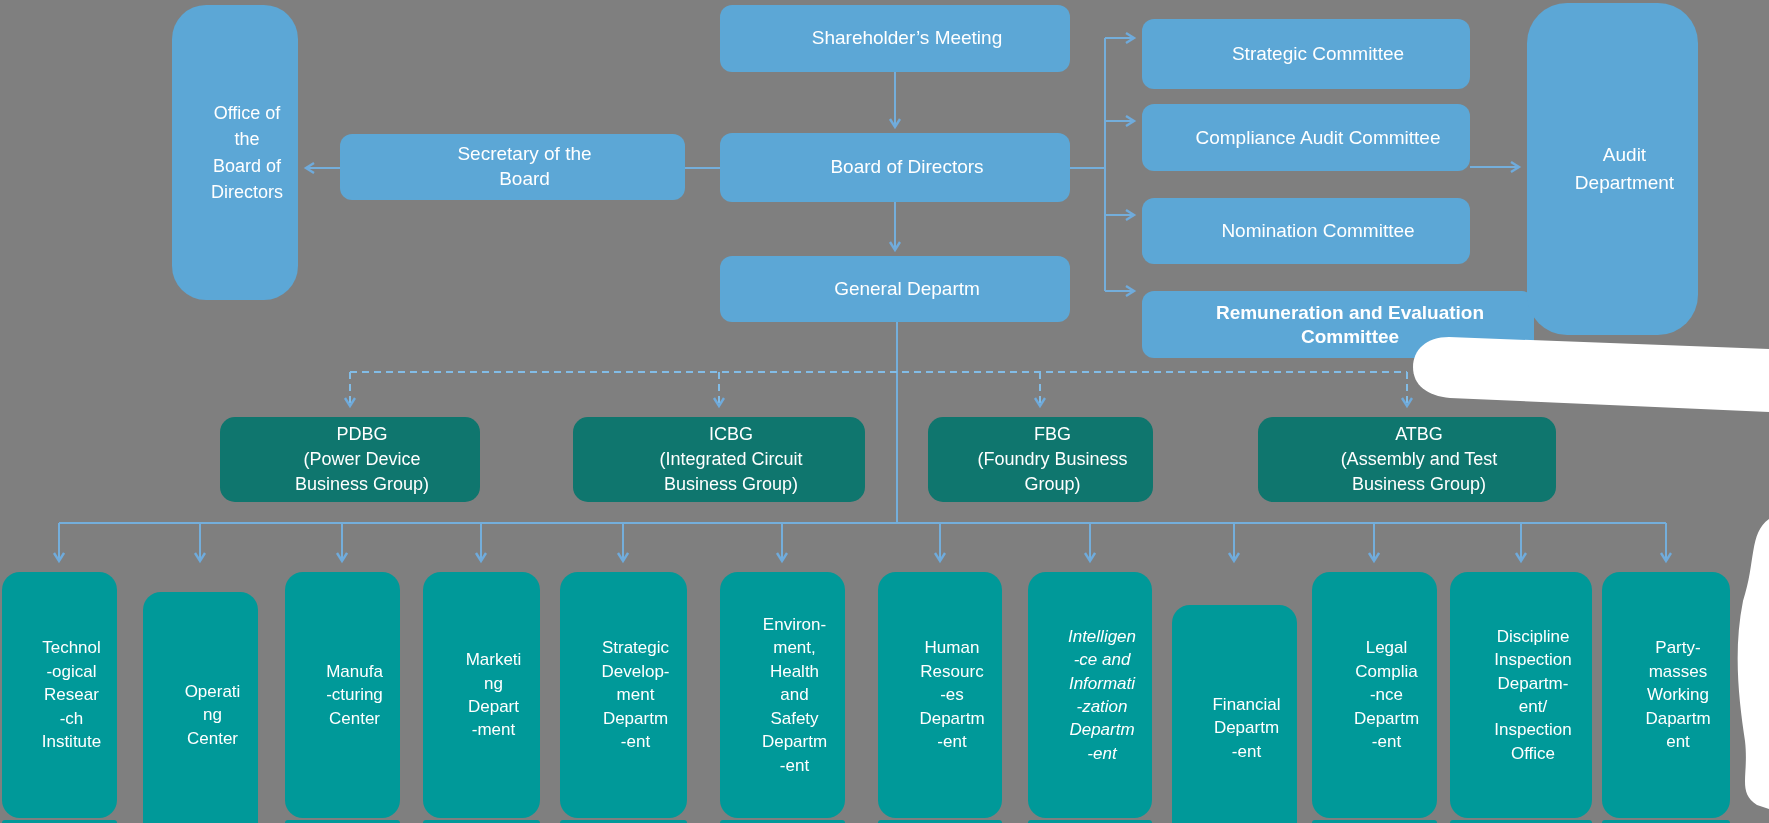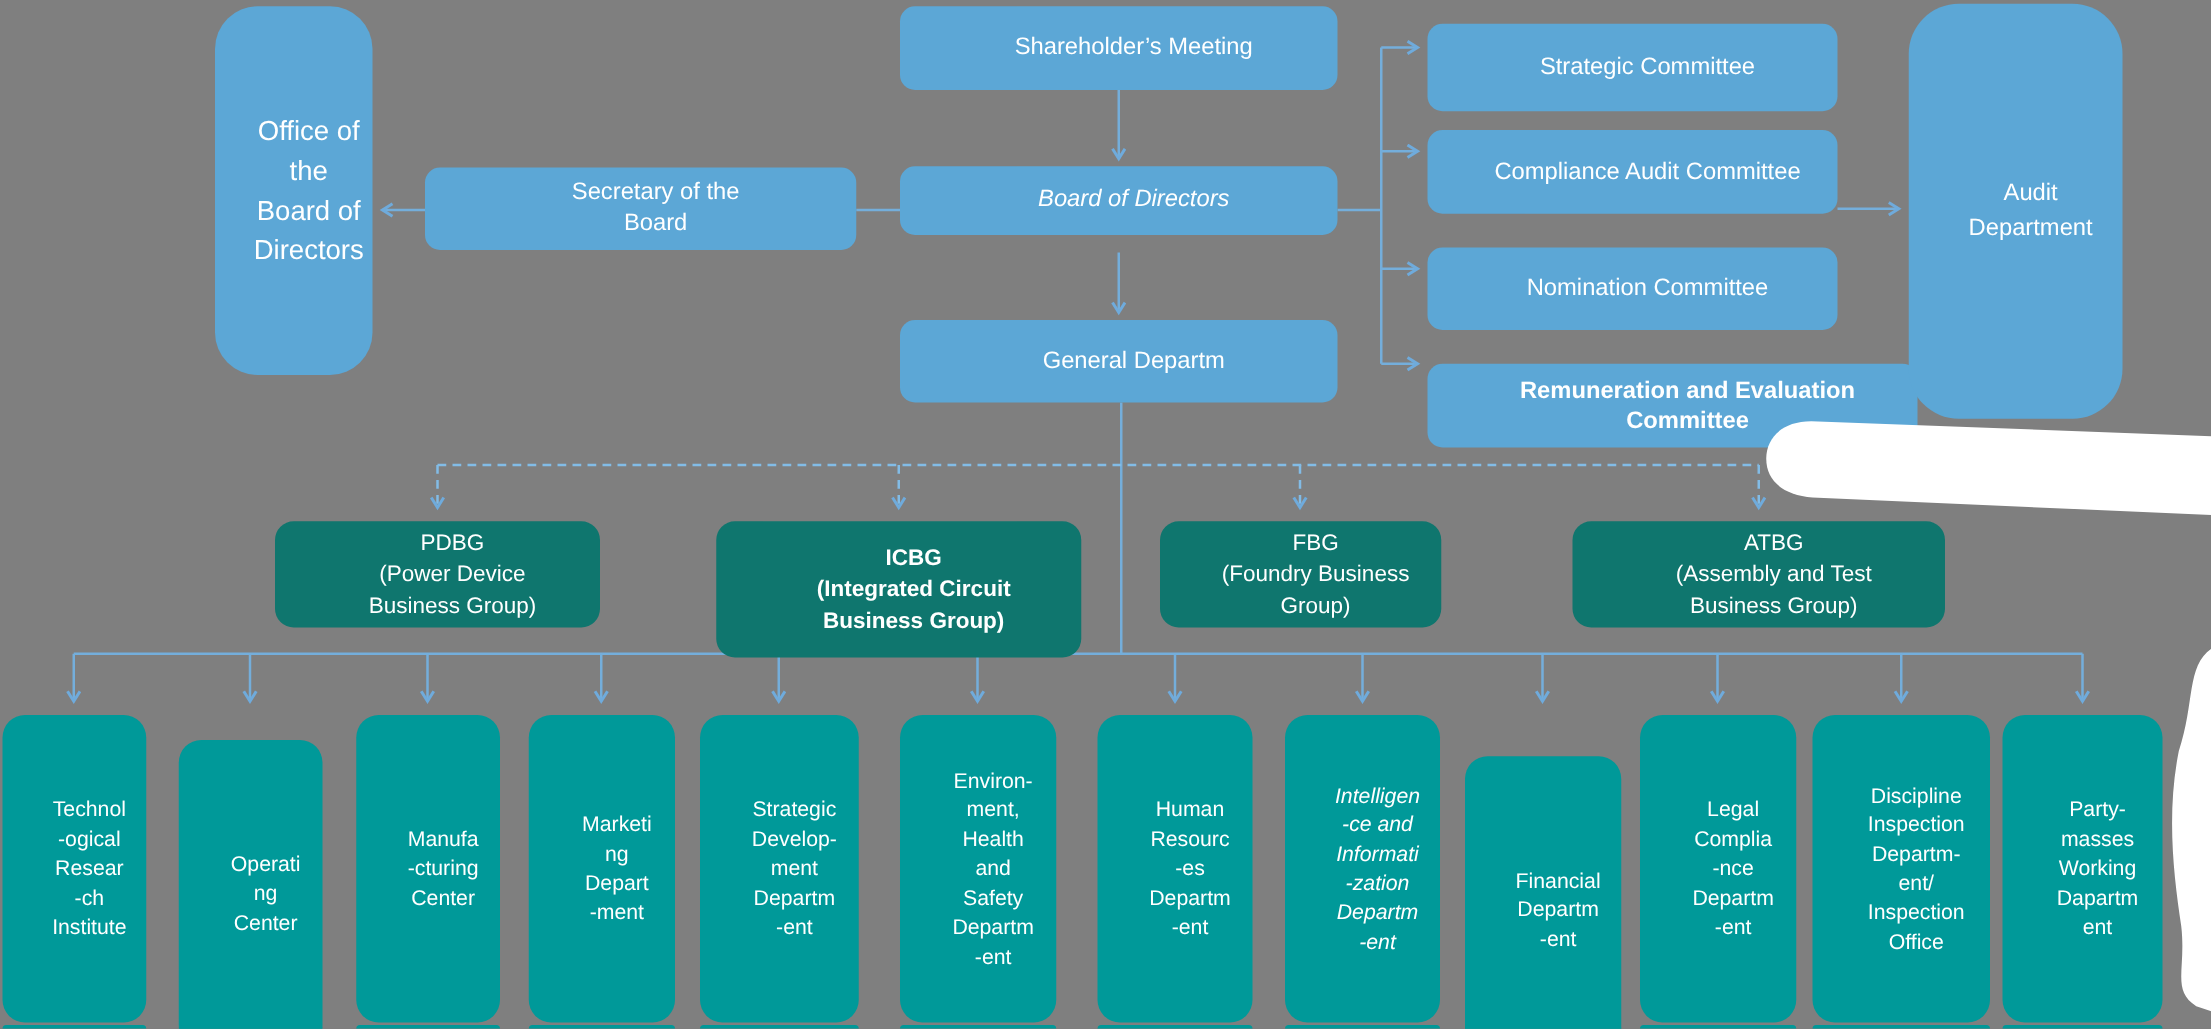--- a/index.html
+++ b/index.html
@@ -9,21 +9,21 @@
     font-family:"Liberation Sans", sans-serif;
   }
   .box{
     position:absolute;display:flex;align-items:center;justify-content:center;
     text-align:center;color:#ffffff;white-space:pre-line;box-sizing:border-box;padding-left:24px;
   }
   .blue{background:#5ca7d6;}
   .orange{background:#0f766e;}
   .teal{background:#009999;}
   .center-box{border-radius:12px;font-size:19px;line-height:1.3;}
-  .tall-box{border-radius:34px;font-size:22px;line-height:1.45;}
+  .tall-box{border-radius:34px;font-size:18px;line-height:1.45;}
   .committee{border-radius:12px;font-size:19px;line-height:1.25;margin-top:16px;}
   .group{border-radius:15px;font-size:18px;line-height:1.4;}
   .dept{border-radius:18px;font-size:17px;line-height:1.38;}
   .sliver{position:absolute;background:#009999;border-radius:3px 3px 0 0;height:3px;bottom:0;}
   svg.layer{position:absolute;left:0;top:0;pointer-events:none;}
   #connectors{z-index:1;}
   .box{z-index:2;}
   .sliver{z-index:2;}
   #whiteout{z-index:3;}
 </style>
@@ -76,21 +76,21 @@
     <line x1="350" y1="372" x2="1407" y2="372"></line>
     <line x1="350" y1="372" x2="350" y2="406" marker-end="url(#head)"></line>
     <line x1="719" y1="372" x2="719" y2="406" marker-end="url(#head)"></line>
     <line x1="1040" y1="372" x2="1040" y2="406" marker-end="url(#head)"></line>
     <line x1="1407" y1="372" x2="1407" y2="406" marker-end="url(#head)"></line>
   </g>
 </svg>
 
 <div class="box blue center-box" style="left:720px;top:5px;width:350px;height:67px;">Shareholder’s Meeting</div>
 
-<div class="box blue center-box" style="left:720px;top:133px;width:350px;height:55px;font-style:italic;">Board of Directors</div>
+<div class="box blue center-box" style="left:720px;top:133px;width:350px;height:69px;">Board of Directors</div>
 
 <div class="box blue center-box" style="left:720px;top:256px;width:350px;height:66px;">General Departm</div>
 
 <div class="box blue tall-box" style="left:172px;top:5px;width:126px;height:295px;">Office of
 the
 Board of
 Directors</div>
 
 <div class="box blue center-box" style="left:340px;top:134px;width:345px;height:66px;">Secretary of the
 Board</div>
@@ -104,21 +104,21 @@
 <div class="box blue committee" style="left:1142px;top:275px;width:392px;height:67px;font-weight:bold;">Remuneration and Evaluation
 Committee</div>
 
 <div class="box blue tall-box" style="left:1527px;top:3px;width:171px;height:332px;border-radius:40px;font-size:19px;">Audit
 Department</div>
 
 <div class="box orange group" style="left:220px;top:417px;width:260px;height:85px;">PDBG
 (Power Device
 Business Group)</div>
 
-<div class="box orange group" style="left:573px;top:417px;width:292px;height:109px;font-weight:bold;">ICBG
+<div class="box orange group" style="left:573px;top:417px;width:292px;height:85px;">ICBG
 (Integrated Circuit
 Business Group)</div>
 
 <div class="box orange group" style="left:928px;top:417px;width:225px;height:85px;">FBG
 (Foundry Business
 Group)</div>
 
 <div class="box orange group" style="left:1258px;top:417px;width:298px;height:85px;">ATBG
 (Assembly and Test
 Business Group)</div>

